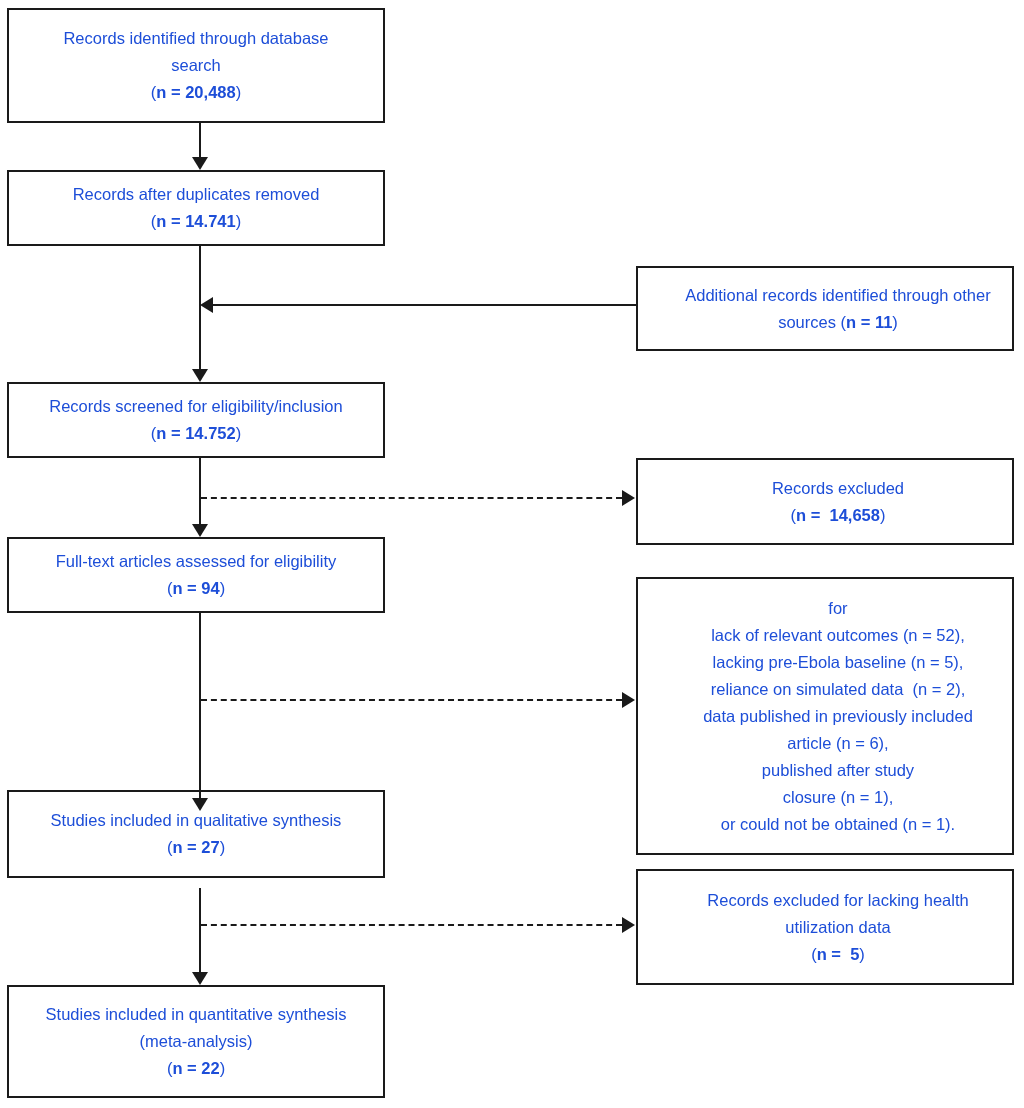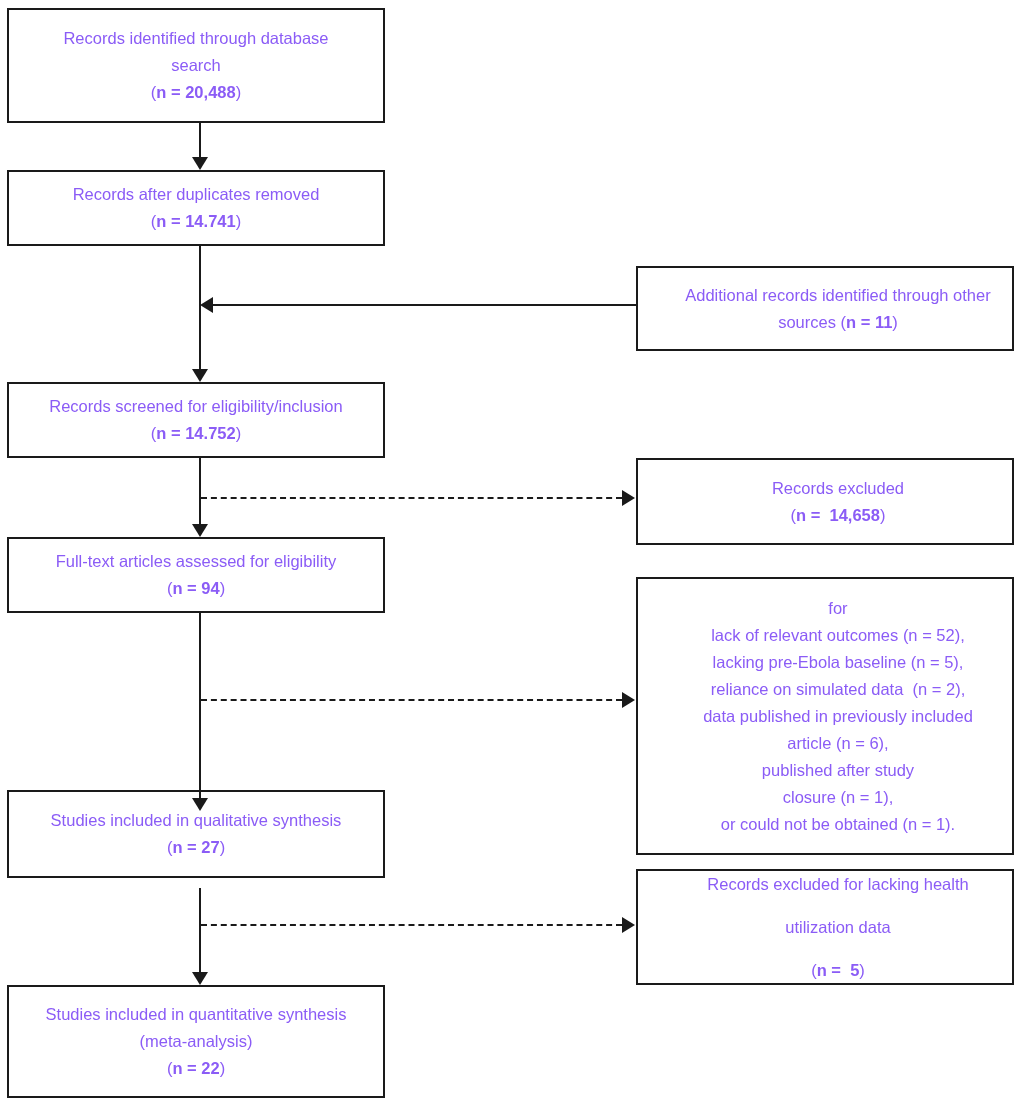--- a/index.html
+++ b/index.html
@@ -1,21 +1,21 @@
 <!DOCTYPE html>
 <html><head>
 <meta charset="utf-8">
 <style>
   html,body{margin:0;padding:0;background:#ffffff;}
   #canvas{
     position:relative;
     width:1024px;height:1108px;
     background:#ffffff;
     font-family:"Liberation Sans", sans-serif;
-    color:#8b5cf6;
+    color:#1d4ed8;
   }
   .box{
     position:absolute;
     box-sizing:border-box;
     background:#ffffff;
     border:2px solid #1a1a1a;
     display:flex;
     flex-direction:column;
     justify-content:center;
     align-items:center;
@@ -101,21 +101,21 @@
     <div class="line"><span>lack of relevant outcomes (n = 52),</span></div>
     <div class="line"><span>lacking pre-Ebola baseline (n = 5),</span></div>
     <div class="line"><span>reliance on simulated data  (n = 2),</span></div>
     <div class="line"><span>data published in previously included</span></div>
     <div class="line"><span>article (n = 6),</span></div>
     <div class="line"><span>published after study</span></div>
     <div class="line"><span>closure (n = 1),</span></div>
     <div class="line"><span>or could not be obtained (n = 1).</span></div>
   </div>
 
-  <div class="box col-r" style="top:869px;height:116px;gap:16px;">
+  <div class="box col-r" style="top:869px;height:116px;">
     <div class="line"><span>Records excluded for lacking health</span></div>
     <div class="line"><span>utilization data</span></div>
     <div class="line"><span>(</span><b>n =  5</b><span>)</span></div>
   </div>
 
   <div class="vline" style="top:123px;height:35px;"></div>
   <div class="arr-down" style="top:157px;"></div>
 
   <div class="vline" style="top:246px;height:124px;"></div>
   <div class="arr-down" style="top:369px;"></div>

